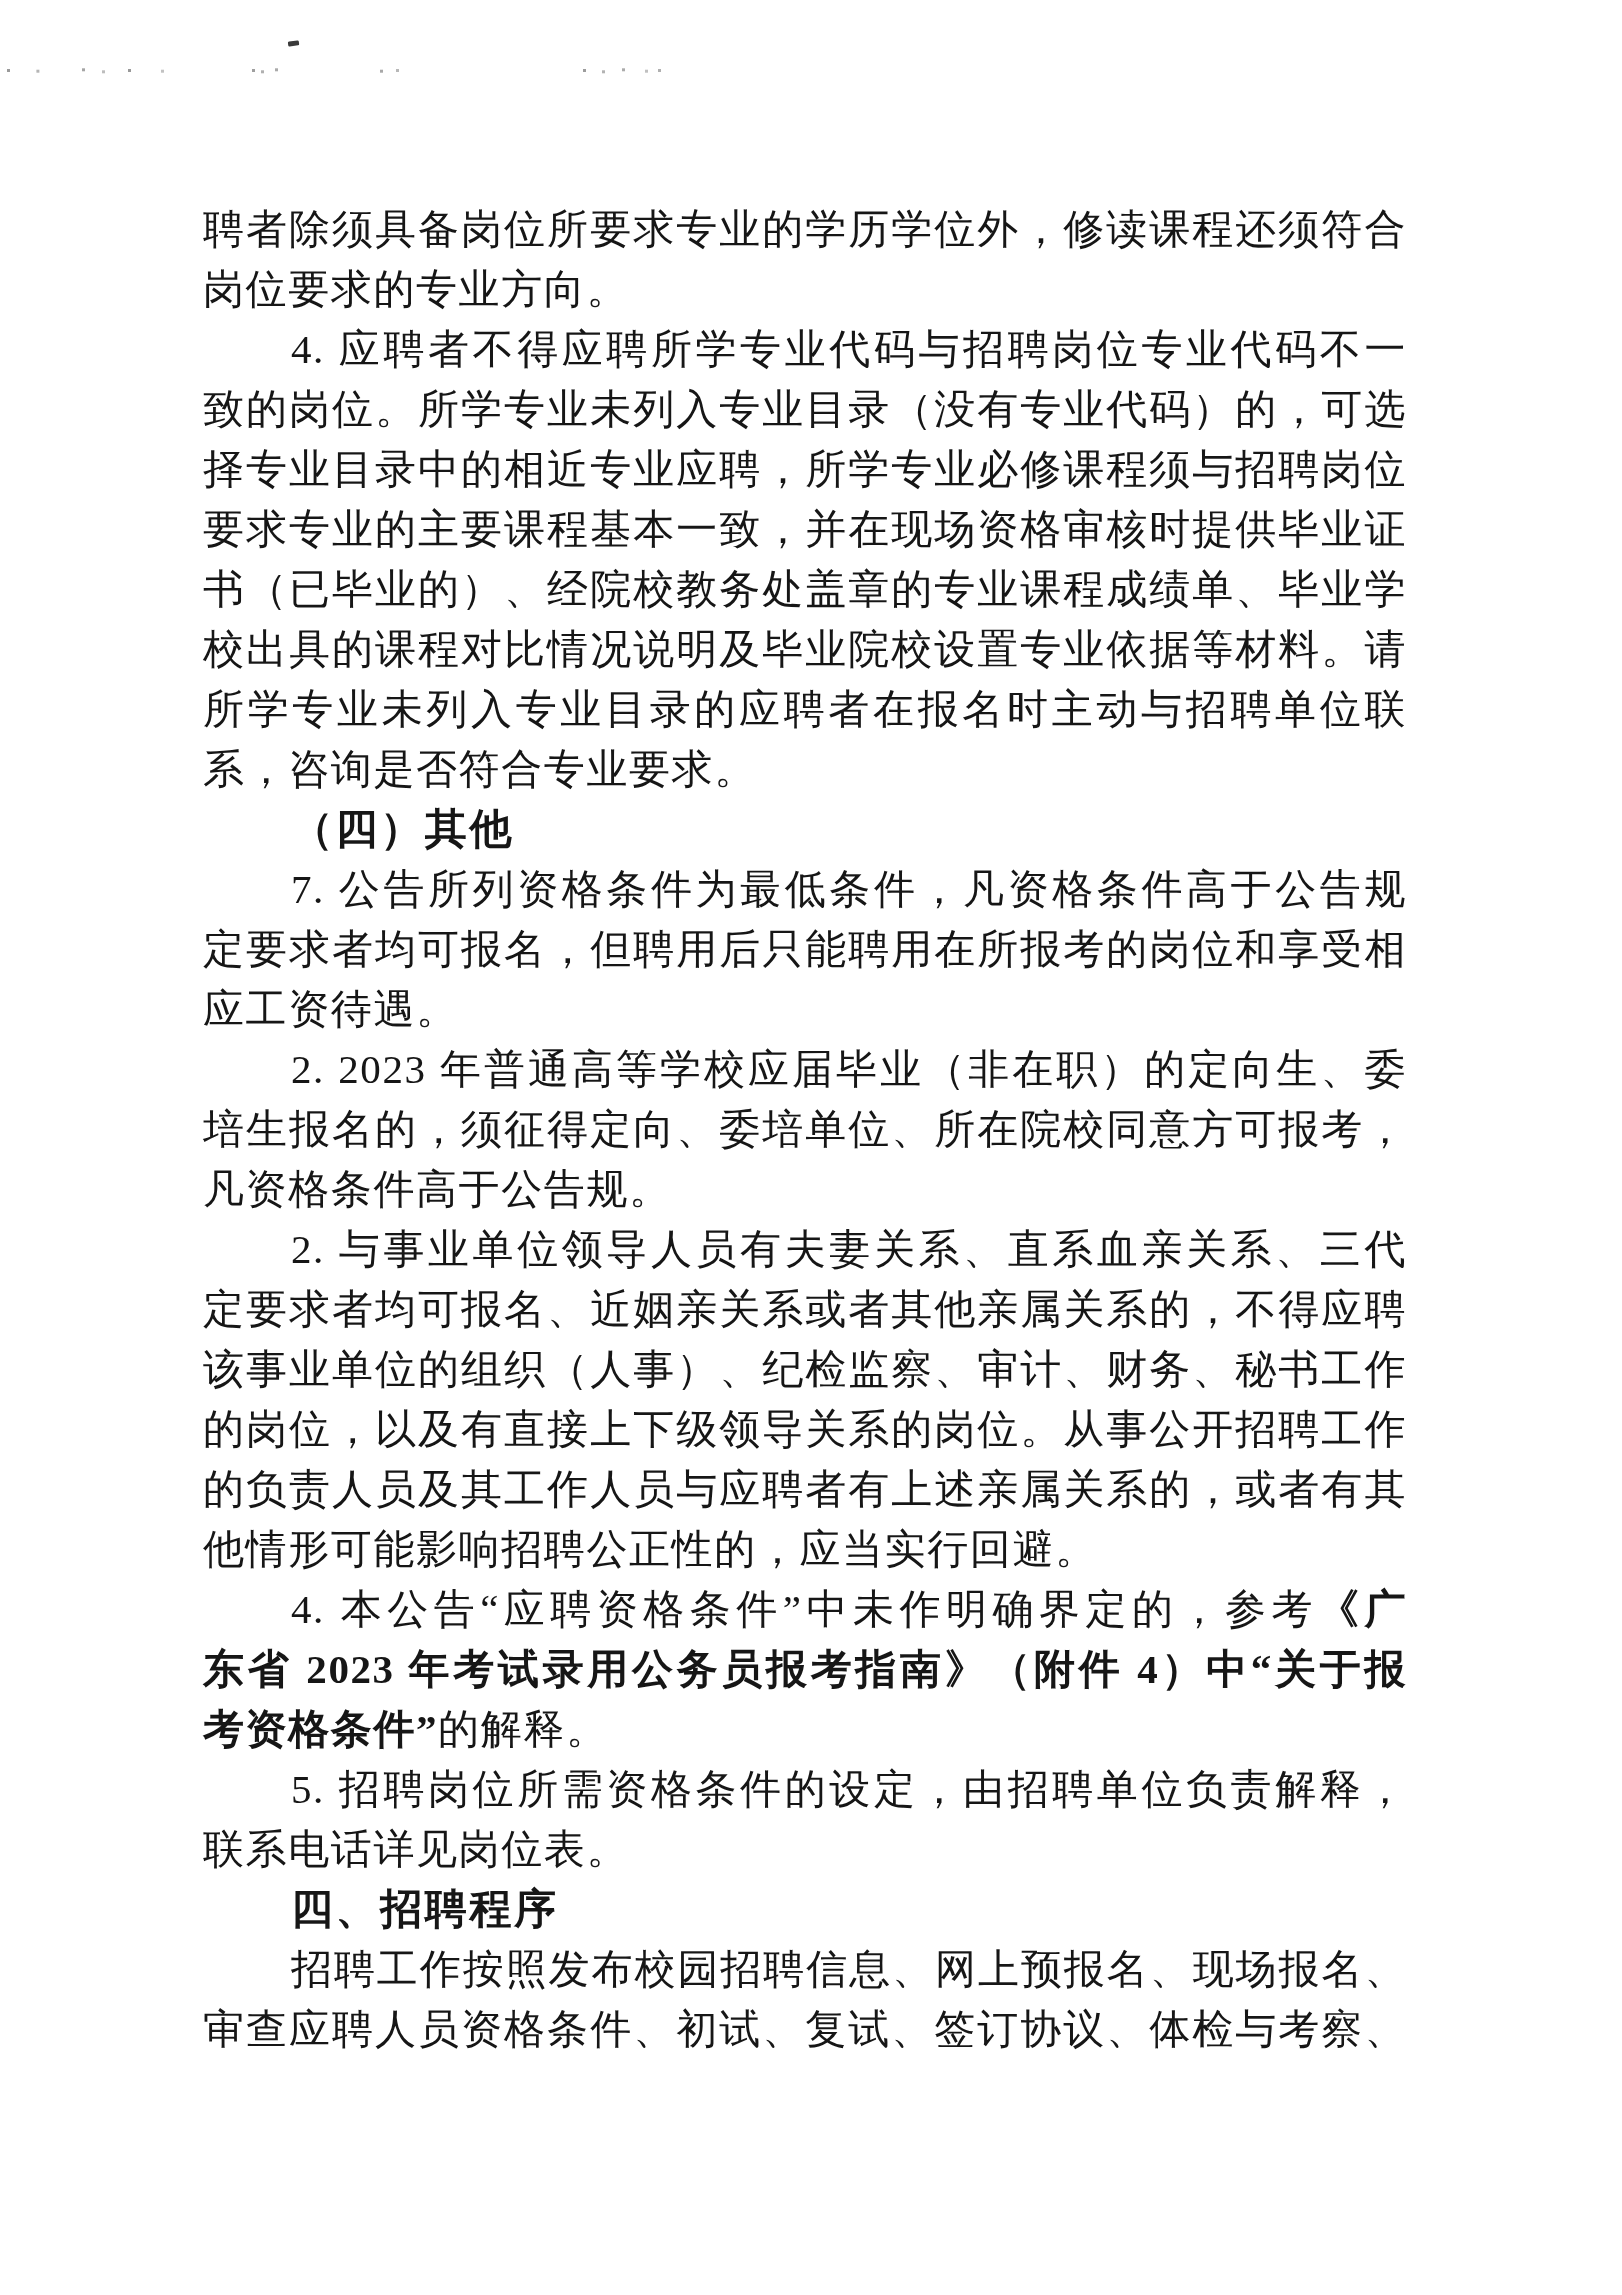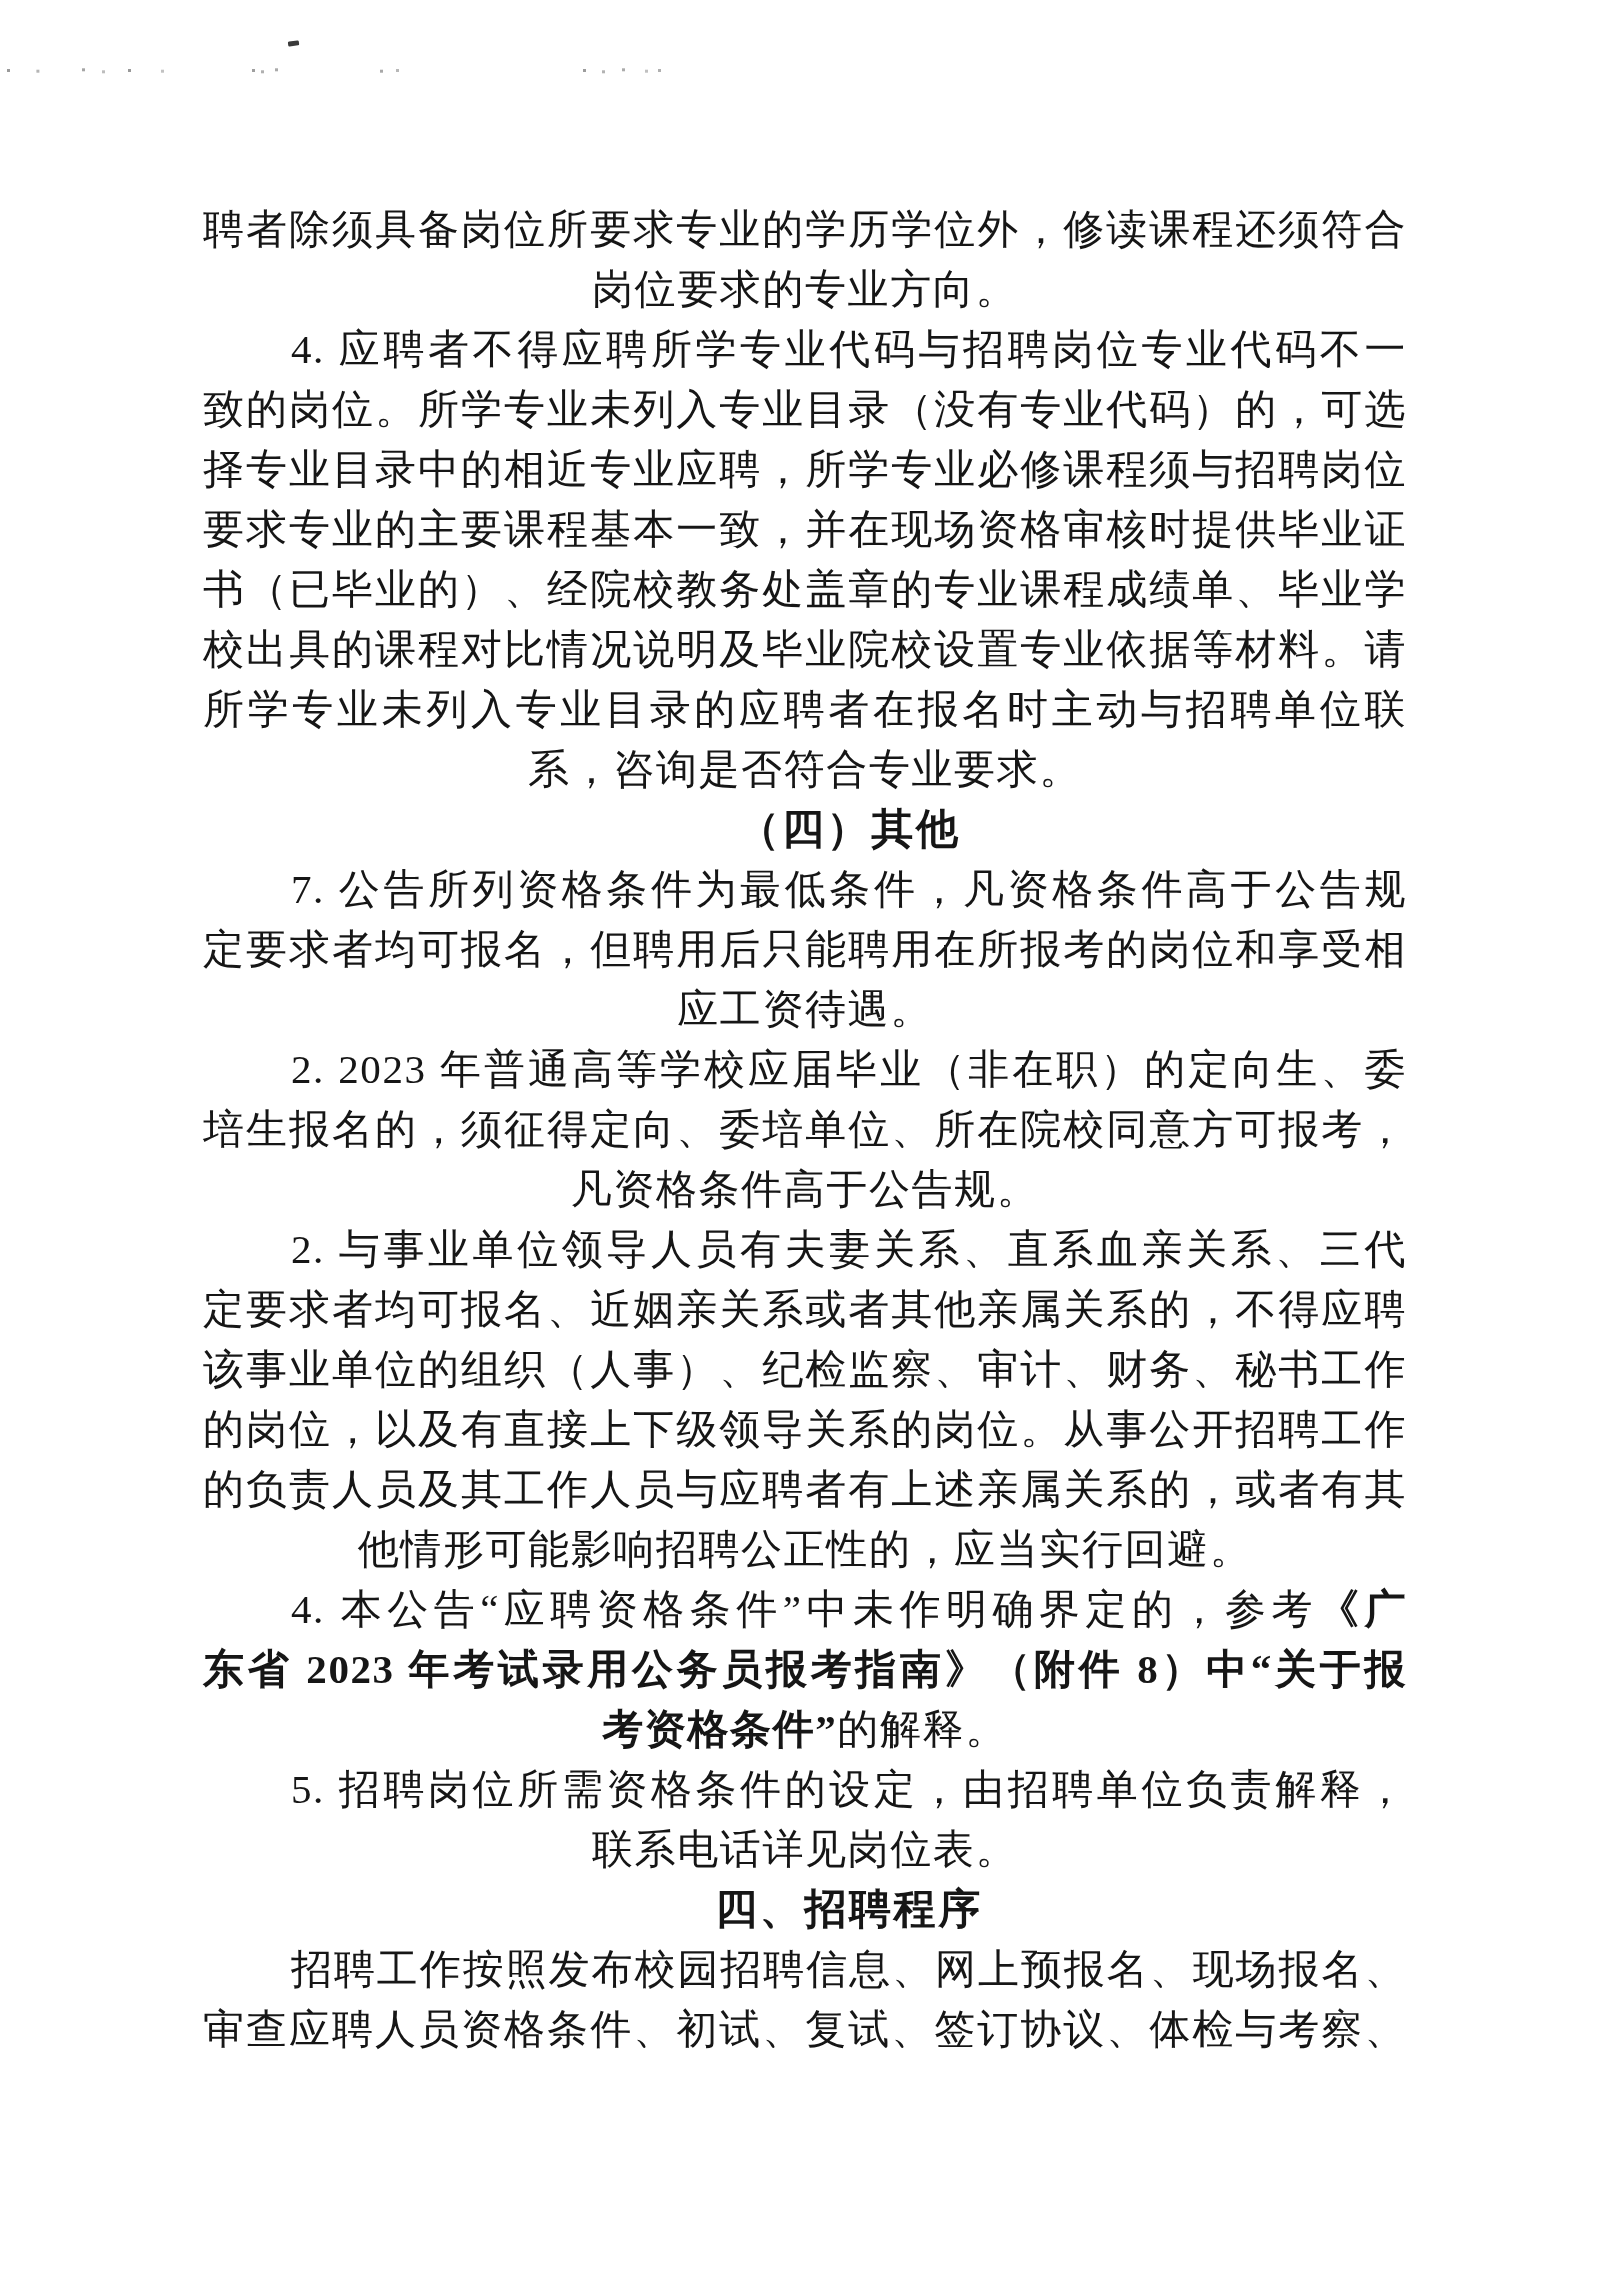--- a/index.html
+++ b/index.html
@@ -45,21 +45,21 @@
     position: absolute;
     left: 203px;
     top: 199px;
     width: 1204px;
   }
   .line {
     font-size: 41px;
     line-height: 60px;
     letter-spacing: 1.6px;
     white-space: normal;
-    text-align: center;
+    text-align: left;
   }
   .line.fill {
     text-align: justify;
     text-align-last: justify;
   }
   .line.indent {
     padding-left: 88px;
   }
   .line.heading .seg {
     font-family: "Liberation Sans", "DejaVu Sans", sans-serif;
@@ -107,21 +107,21 @@
         <div class="line fill indent"><span class="seg">2. 2023 年普通高等学校应届毕业（非在职）的定向生、委</span></div>
         <div class="line fill"><span class="seg">培生报名的，须征得定向、委培单位、所在院校同意方可报考，</span></div>
         <div class="line"><span class="seg">凡资格条件高于公告规。</span></div>
         <div class="line fill indent"><span class="seg">2. 与事业单位领导人员有夫妻关系、直系血亲关系、三代</span></div>
         <div class="line fill"><span class="seg">定要求者均可报名、近姻亲关系或者其他亲属关系的，不得应聘</span></div>
         <div class="line fill"><span class="seg">该事业单位的组织（人事）、纪检监察、审计、财务、秘书工作</span></div>
         <div class="line fill"><span class="seg">的岗位，以及有直接上下级领导关系的岗位。从事公开招聘工作</span></div>
         <div class="line fill"><span class="seg">的负责人员及其工作人员与应聘者有上述亲属关系的，或者有其</span></div>
         <div class="line"><span class="seg">他情形可能影响招聘公正性的，应当实行回避。</span></div>
         <div class="line fill indent"><span class="seg">4. 本公告“应聘资格条件”中未作明确界定的，参考</span><span class="seg bold">《广</span></div>
-        <div class="line fill"><span class="seg bold">东省 2023 年考试录用公务员报考指南》（附件 8）中“关于报</span></div>
+        <div class="line fill"><span class="seg bold">东省 2023 年考试录用公务员报考指南》（附件 4）中“关于报</span></div>
         <div class="line"><span class="seg bold">考资格条件”</span><span class="seg">的解释。</span></div>
         <div class="line fill indent"><span class="seg">5. 招聘岗位所需资格条件的设定，由招聘单位负责解释，</span></div>
         <div class="line"><span class="seg">联系电话详见岗位表。</span></div>
         <div class="line indent heading"><span class="seg bold">四、招聘程序</span></div>
         <div class="line fill indent"><span class="seg">招聘工作按照发布校园招聘信息、网上预报名、现场报名、</span></div>
         <div class="line fill"><span class="seg">审查应聘人员资格条件、初试、复试、签订协议、体检与考察、</span></div>
       </div>
   </div>
 
   <div class="page-number">– 3 –</div>

